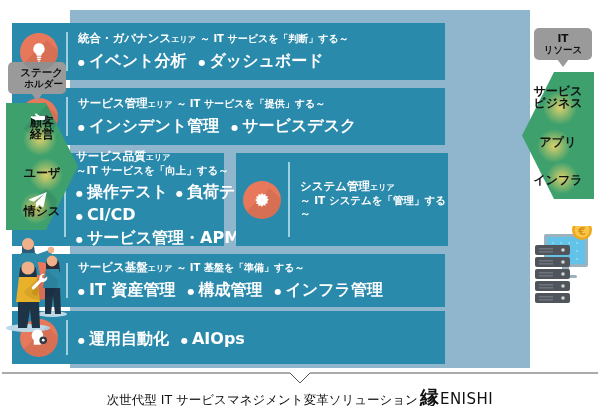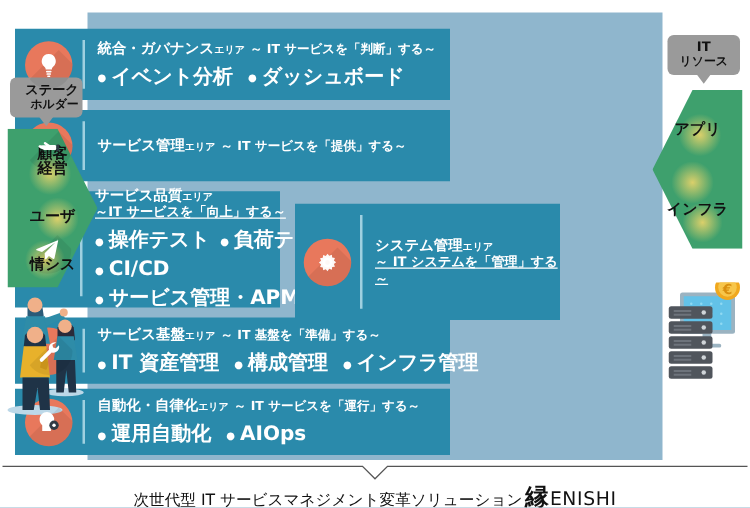--- a/index.html
+++ b/index.html
@@ -11,21 +11,21 @@
   }
 
   
   #panel {
     position:absolute; left:70px; top:10px; width:460px; height:358px;
     background:#8fb6cd;
   }
 
   
   .row {
-    position:absolute; left:12px; width:348px;
+    position:absolute; left:12px; width:433px;
     background:#2a8aab;
   }
   .row.split { width:212px; }
   .row.split.right { left:236px; }
 
   .rowinner { display:flex; height:100%; align-items:center; }
 
   .icon-wrap {
     flex:0 0 auto; width:54px; display:flex; align-items:center; justify-content:center;
   }
@@ -50,21 +50,21 @@
 
   .texts { flex:1 1 auto; padding-left:10px; color:#ffffff; }
 
   .title {
     font-size:11.5px; font-weight:bold; color:#ffffff;
     line-height:1.25; white-space:nowrap;
   }
   .title .small { font-size:8px; font-weight:bold; }
   .title .tilde { font-size:10px; font-weight:bold; padding-left:4px; }
   .row.split .title { white-space:normal; }
-  .row.split .title .tilde { display:block; padding-left:0; font-size:10.5px;text-decoration:underline; }
+  .row.split .title .tilde { display:block; padding-left:0; font-size:10.5px; }
 
   .bullets { margin-top:3px; line-height:1.45; }
   .bline { white-space:nowrap; }
   .bul {
     display:inline-block; font-size:16px; font-weight:bold; color:#ffffff;
     margin-right:12px;
   }
   .bul::before { content:"\25CF"; font-size:8px; padding-right:4px; vertical-align:1px; }
   .row.split .bul { margin-right:8px;text-align:center; }
 
@@ -145,20 +145,25 @@
             <path d="M3 12.4c0-.7.6-1.2 1.3-1.2h5.2l-1.4-1c-.5-.4-.6-1-.3-1.5.3-.5 1-.6 1.5-.3l3.6 2.4h4.3c.9 0 1.6.7 1.6 1.6v1.3c0 .9-.7 1.6-1.6 1.6H8.6c-.4 0-.8-.1-1.1-.3l-3.9-2c-.4-.2-.6-.5-.6-.9z"></path>
             <rect x="18.6" y="10.4" width="2.6" height="6" rx=".6" fill="#2f3a44"></rect>
           </svg>
       </div>
     </div>
     <div class="divider"></div>
     <div class="texts">
       <div class="title">
         <span>サービス管理</span><span class="small">エリア</span><span class="tilde">～ IT サービスを「提供」する～</span>
       </div>
+      <div class="bullets">
+        <div class="bline">
+          <span class="bul">インシデント管理</span><span class="bul">サービスデスク</span>
+        </div>
+      </div>
     </div>
   </div>
 </div>
 
 <div class="row split" id="r3l" style="top:153px;height:93px;">
   <div class="rowinner">
     <div class="icon-wrap">
       <div class="circ">
         <svg viewBox="0 0 24 24" fill="#ffffff">
             <path d="M21.5 3.2 2.6 11.1c-.6.2-.6 1 0 1.2l4.6 1.5 11.6-8.3-9.3 9.4.4 4.7c0 .5.7.7 1 .3l2.3-2.7 3.8 2.6c.4.3 1 0 1.1-.5l3.2-15.3c.1-.6-.4-1-.8-.8z"></path>
@@ -172,21 +177,21 @@
       </div>
       <div class="bullets">
         <div class="bline"><span class="bul">操作テスト</span><span class="bul">負荷テスト</span></div>
         <div class="bline"><span class="bul">CI/CD</span></div>
         <div class="bline"><span class="bul">サービス管理・APM</span></div>
       </div>
     </div>
   </div>
 </div>
 
-<div class="row split right" id="r3r" style="top:163px;height:93px;">
+<div class="row split right" id="r3r" style="top:153px;height:93px;">
   <div class="rowinner">
     <div class="icon-wrap">
       <div class="circ">
         <svg viewBox="0 0 24 24" fill="#ffffff">
             <path d="M12 7.6a4.4 4.4 0 1 0 0 8.8 4.4 4.4 0 0 0 0-8.8zm0 6.5a2.1 2.1 0 1 1 0-4.2 2.1 2.1 0 0 1 0 4.2z"></path>
             <path d="M12 4.3l1.5 1.9 2.3-.9.3 2.4 2.4.3-.9 2.3 1.9 1.5-1.9 1.5.9 2.3-2.4.3-.3 2.4-2.3-.9L12 19.7l-1.5-1.9-2.3.9-.3-2.4-2.4-.3.9-2.3L4.5 12l1.9-1.5-.9-2.3 2.4-.3.3-2.4 2.3.9z" opacity=".95"></path>
           </svg>
       </div>
     </div>
     <div class="divider"></div>
@@ -227,23 +232,20 @@
       <div class="circ">
         <svg viewBox="0 0 24 24" fill="#ffffff">
             <path d="M10.5 2.8c-3.6 0-6.5 2.9-6.5 6.5 0 2 .9 3.8 2.3 5v5.1h7.6v-3.1h2.3v-3h2v-2.7l-1.6-.1A6.5 6.5 0 0 0 10.5 2.8z"></path>
             <circle cx="16.6" cy="14.4" r="4.1" fill="#2f3a44"></circle>
             <circle cx="16.6" cy="14.4" r="1.5" fill="#ffffff"></circle>
           </svg>
       </div>
     </div>
     <div class="divider"></div>
     <div class="texts">
-      <div class="title">
-        <span>自動化・自律化</span><span class="small">エリア</span><span class="tilde">～ IT サービスを「運行」する～</span>
-      </div>
       <div class="bullets">
         <div class="bline">
           <span class="bul">運用自動化</span><span class="bul">AIOps</span>
         </div>
       </div>
     </div>
   </div>
 </div>
 
 <div class="bubble" style="left:8px;top:62px;width:58px;text-align:right;">
@@ -319,20 +321,24 @@
         <stop offset="0%" stop-color="#f6d86a" stop-opacity=".85"></stop>
           <stop offset="100%" stop-color="#f6d86a" stop-opacity="0"></stop>
       </radialGradient>
     </defs>
     <path d="M72 0 H32 L0 63.5 L32 127 H72 Z" fill="#3ea06d"></path>
     <circle cx="38" cy="36" r="17" fill="url(#glowR1)"></circle>
     <circle cx="32" cy="74" r="17" fill="url(#glowR1)"></circle>
     <circle cx="40" cy="106" r="16" fill="url(#glowR1)"></circle>
   </svg>
   <div class="ga-labels">
+    <span>
+        <small>サービス</small>
+        <small>ビジネス</small>
+      </span>
     <span>アプリ</span>
     <span>インフラ</span>
   </div>
 </div>
 
 <div class="servers" style="left:530px;top:226px;width:66px;height:108px;">
   <svg width="66" height="108" viewBox="0 0 66 108">
 
     <rect x="14" y="8" width="44" height="33" rx="2" fill="#9bb3c1"></rect>
     <rect x="17" y="11" width="38" height="27" fill="#63c2e8"></rect>

